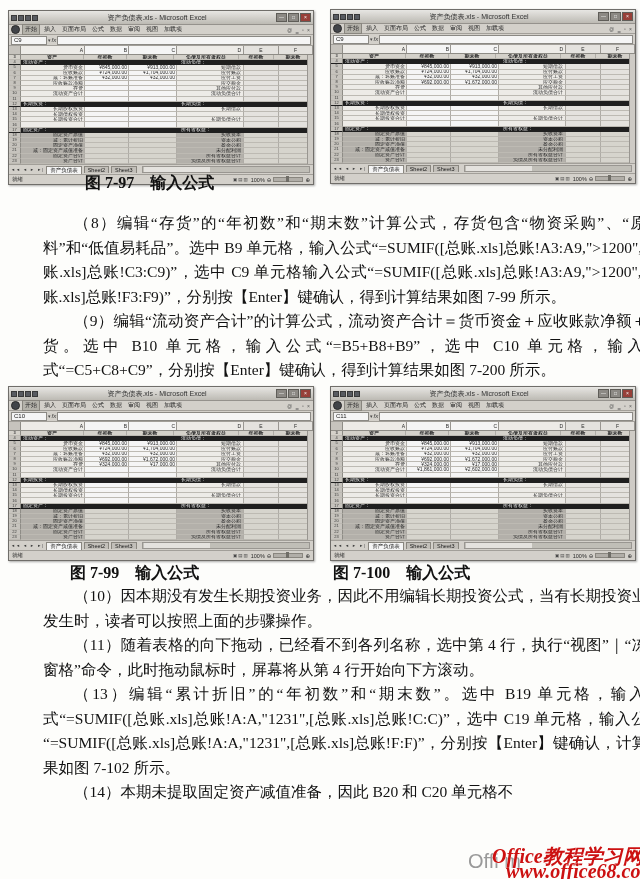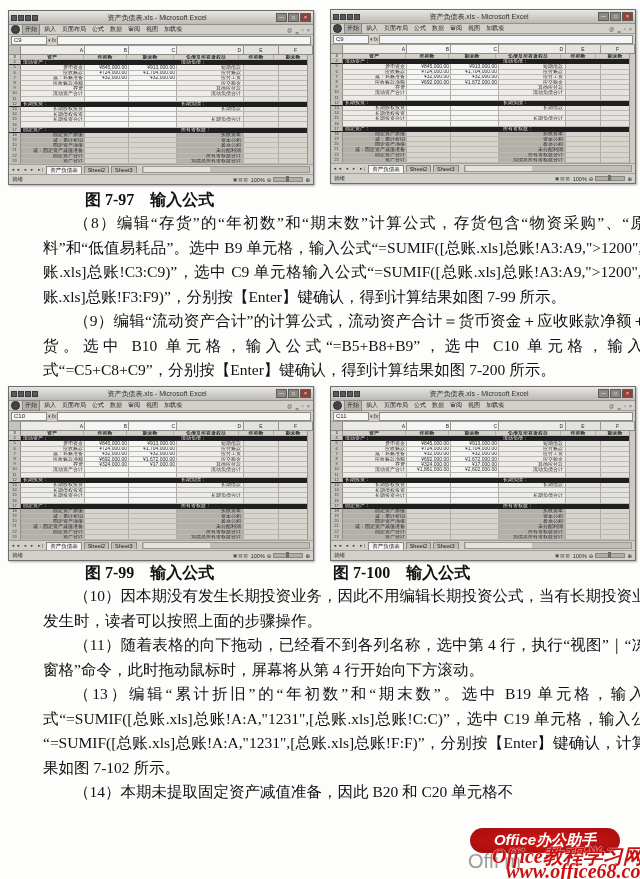--- a/index.html
+++ b/index.html
@@ -67,21 +67,21 @@
   .hthumb{position:absolute;left:1px;top:0;width:40%;height:100%;background:#edebe6;}
   .xl-status{height:9px;flex:none;display:flex;align-items:center;background:#dad7d0;
              border-top:1px solid #a5a29b;font-size:5.5px;padding:0 3px;color:#222;}
   .st-right{margin-left:auto;display:flex;align-items:center;gap:2px;}
   .viewicons{font-size:4.5px;letter-spacing:1px;color:#444;}
   .zoomslider{width:28px;height:3px;background:#b5b2ab;border:1px solid #8a877f;position:relative;}
   .zthumb{position:absolute;left:12px;top:-2px;width:3px;height:6px;background:#6e6b65;}
 
   
   .cap{position:absolute;font-weight:bold;font-size:16px;white-space:nowrap;}
-  #cap0{left:85px;top:190px}#cap1{left:333px;top:190px}#cap2{left:85px;top:563px}#cap3{left:333px;top:563px}
+  #cap0{left:85px;top:173px}#cap1{left:333px;top:190px}#cap2{left:70px;top:563px}#cap3{left:333px;top:563px}
   .textblock{position:absolute;left:10px;width:620px;font-size:15.5px;line-height:24.5px;
              text-align:justify;margin-left:33px;}
   #paras-top{top:211px}#paras-bottom{top:584px}
   .textblock p{margin:0;text-indent:2em;}
 
   
   .wm-ghost{position:absolute;left:468px;top:850px;font-size:20px;color:#9a9a9a;z-index:5;
             font-family:"Liberation Sans",sans-serif;white-space:nowrap;}
   .wm-pill{position:absolute;left:470px;top:828px;width:150px;height:25px;border-radius:13px;
            background:radial-gradient(ellipse at center,#d41414,#a30f0f);z-index:6;
@@ -1144,19 +1144,16 @@
   <div class="cap" id="cap3">图 7-100　输入公式</div>
 
   <div class="textblock" id="paras-bottom">
       <p class="para">（10）因本期没有发生长期投资业务，因此不用编辑长期投资公式，当有长期投资业务发生时，读者可以按照上面的步骤操作。</p>
       <p class="para">（11）随着表格的向下拖动，已经看不到各列名称，选中第 4 行，执行“视图”｜“冻结窗格”命令，此时拖动鼠标时，屏幕将从第 4 行开始向下方滚动。</p>
       <p class="para">（13）编辑“累计折旧”的“年初数”和“期末数”。选中 B19 单元格，输入公式“=SUMIF([总账.xls]总账!A:A,"1231",[总账.xls]总账!C:C)”，选中 C19 单元格，输入公式 “=SUMIF([总账.xls]总账!A:A,"1231",[总账.xls]总账!F:F)”，分别按【Enter】键确认，计算结果如图 7-102 所示。</p>
       <p class="para">（14）本期未提取固定资产减值准备，因此 B20 和 C20 单元格不</p>
     </div>
 
   <div class="wm-ghost">Offi                         m</div>
-  <div class="wm-pill">
-    <span>Office办公助手</span>
-  </div>
   <div class="wm-line" id="wm-l1">Office教程学习网</div>
   <div class="wm-line" id="wm-l2">www.office68.com</div>
 
 </div>
 
 </body></html>

